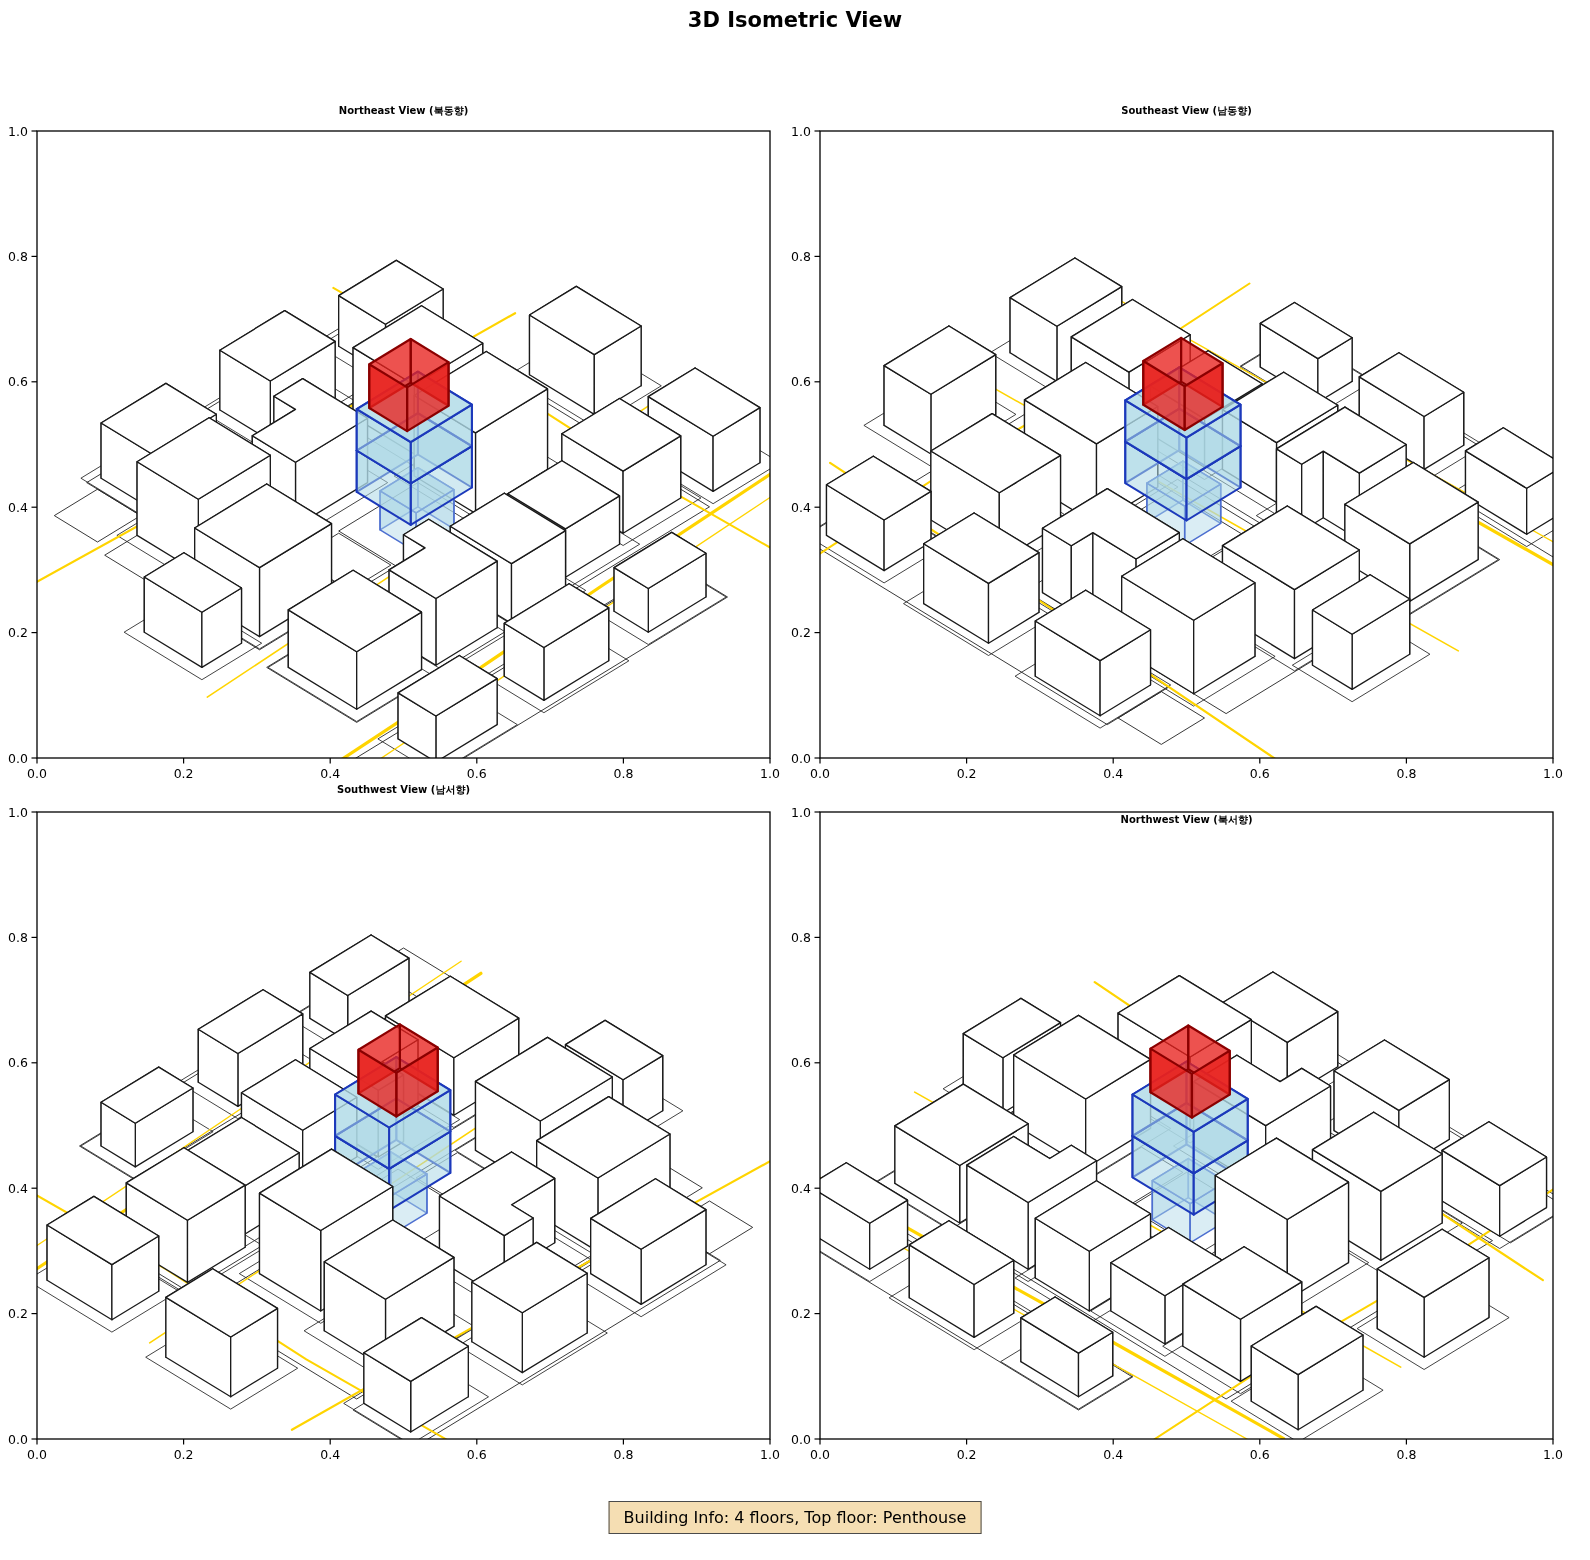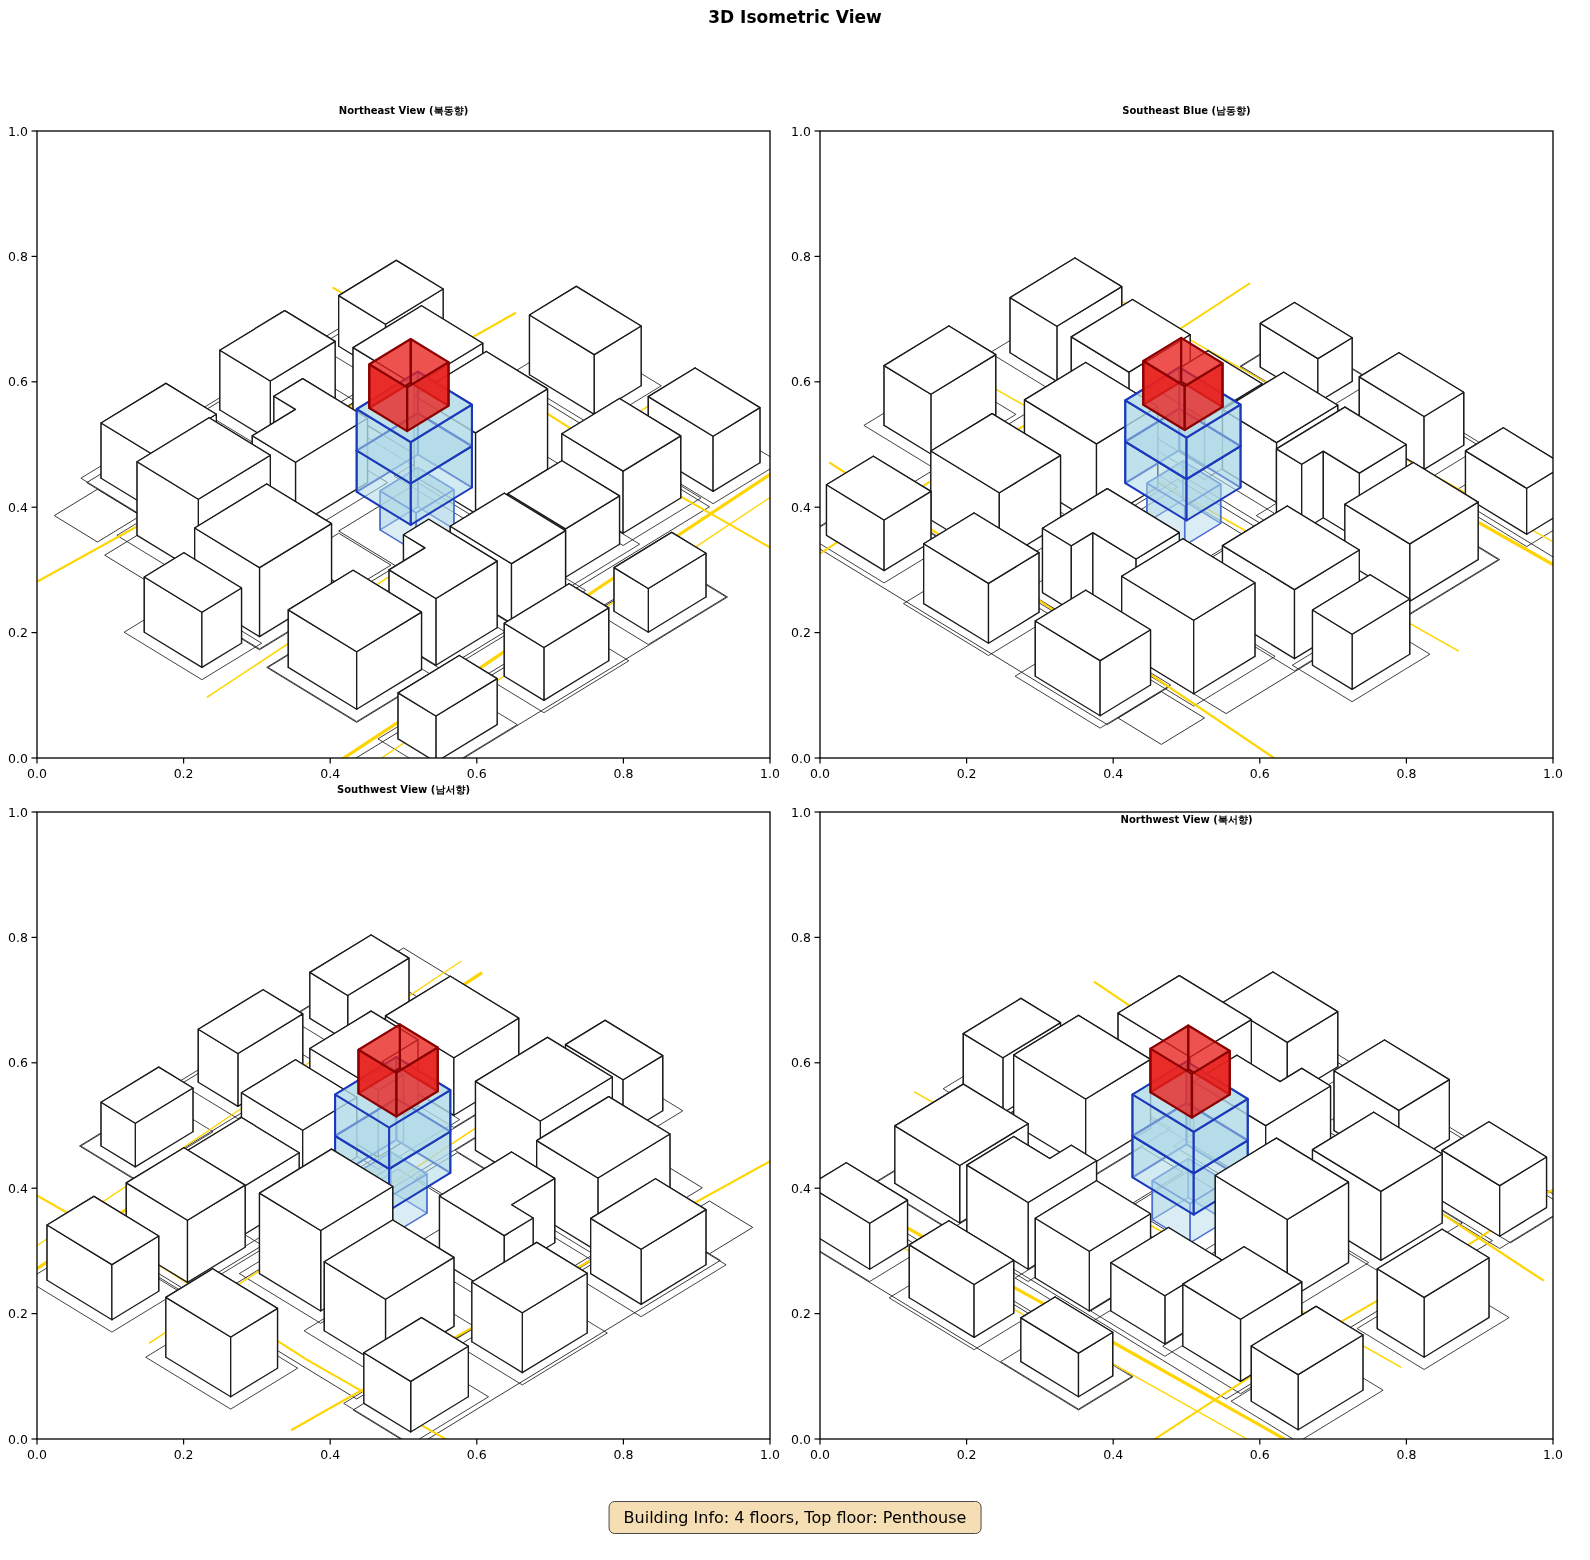--- a/index.html
+++ b/index.html
@@ -1,36 +1,36 @@
 <!DOCTYPE html>
 <html><head>
 <meta charset="utf-8">
 <style>
   html,body{margin:0;padding:0;background:#ffffff;}
   body{width:1590px;height:1560px;position:relative;overflow:hidden;
        font-family:"DejaVu Sans","Liberation Sans",sans-serif;color:#000;}
   .fig-title{position:absolute;top:6px;left:0;width:1590px;text-align:center;
-             font-size:17px;font-weight:bold;line-height:1.35;}
+             font-size:21px;font-weight:bold;line-height:1.35;}
   .sp-title{position:absolute;width:733px;text-align:center;
             font-size:10px;font-weight:bold;z-index:3;}
   .plot-svg{position:absolute;z-index:1;pointer-events:none;}
   svg text{font-family:"DejaVu Sans","Liberation Sans",sans-serif;font-size:12.5px;fill:#000;}
   .footer-box{position:absolute;top:1501px;left:50%;transform:translateX(-50%);
-              background:#F5DEB3;border:1.6px solid #4A4A4A;border-radius:6px;
+              background:#F5DEB3;border:1.6px solid #4A4A4A;border-radius:0;
               padding:6px 14px;font-size:16px;white-space:nowrap;z-index:4;}
 </style>
 </head>
 <body>
 
 <div class="fig-title">
   <div>3D Isometric View</div>
 </div>
 
 <div class="sp-title" style="left:37px;top:104px;">Northeast View (북동향)</div>
-<div class="sp-title" style="left:820px;top:104px;">Southeast Blue (남동향)</div>
+<div class="sp-title" style="left:820px;top:104px;">Southeast View (남동향)</div>
 <div class="sp-title" style="left:37px;top:783px;">Southwest View (남서향)</div>
 <div class="sp-title" style="left:820px;top:813px;">Northwest View (북서향)</div>
 
 <svg id="plot0" class="plot-svg" style="left:-11px;top:123px;" width="820" height="672">
     <defs>
       <clipPath id="clip0">
         <rect x="48" y="8" width="733" height="627"></rect>
       </clipPath>
     </defs>
     <g clip-path="url(#clip0)">

